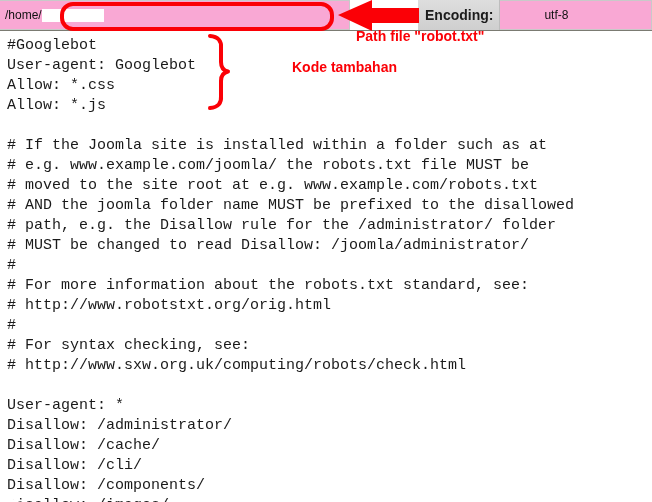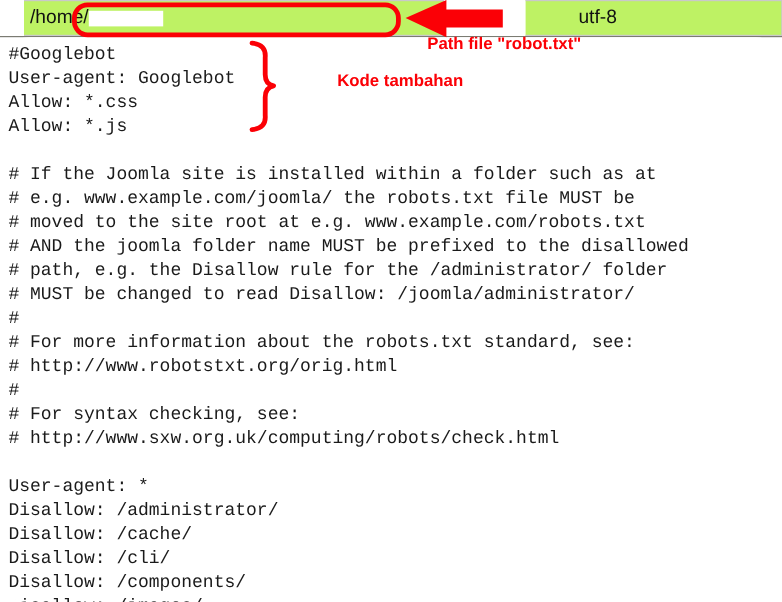--- a/index.html
+++ b/index.html
@@ -38,32 +38,31 @@
     font-size: 14px;
     font-weight: bold;
     font-family: "Liberation Sans", sans-serif;
     display: flex;
     align-items: center;
     padding: 0 6px 0 7px;
     white-space: nowrap;
     border-right: 1px solid #bdbdbd;
   }
   .field-input {
-    background: #bef264;
+    background: #f9a8d4;
     border: 1px solid #c9c9c9;
     border-left: none;
     font-family: "Liberation Sans", sans-serif;
-    font-size: 16px;
+    font-size: 12px;
     color: #111111;
     display: flex;
     align-items: center;
     padding: 0 4px 0 5px;
     white-space: nowrap;
     box-sizing: border-box;
-    margin-left: 20px;
   }
   #editing-group { width: 418px; }
   #editing-input { width: 350px; }
   #encoding-group { flex: 1 1 auto; }
   #encoding-input { flex: 1 1 auto; padding-left: 44px; }
 
   .redacted {
     display: inline-block;
     width: 62px;
     height: 13px;
@@ -106,35 +105,36 @@
   }
   .anno-text {
     position: absolute;
     color: #fb0006;
     font-family: "Liberation Sans", sans-serif;
     font-weight: bold;
     font-size: 14px;
     white-space: nowrap;
   }
   #anno-path-label { left: 356px; top: 28px; }
-  #anno-code-label { left: 245px; top: 59px; padding-left: 36px; }
+  #anno-code-label { left: 256px; top: 59px; padding-left: 36px; }
 </style>
 </head>
 <body>
 
 <div id="toolbar">
 
   <div class="field-group" id="editing-group">
     <div class="field-input" id="editing-input">
         <span>/home/</span>
         <span class="redacted"></span>
       </div>
   </div>
 
   <div class="field-group" id="encoding-group">
+    <div class="field-label">Encoding:</div>
     <div class="field-input" id="encoding-input">utf-8</div>
   </div>
 
 </div>
 
 <div id="editor">
   <pre id="code">#Googlebot
 User-agent: Googlebot
 Allow: *.css
 Allow: *.js

